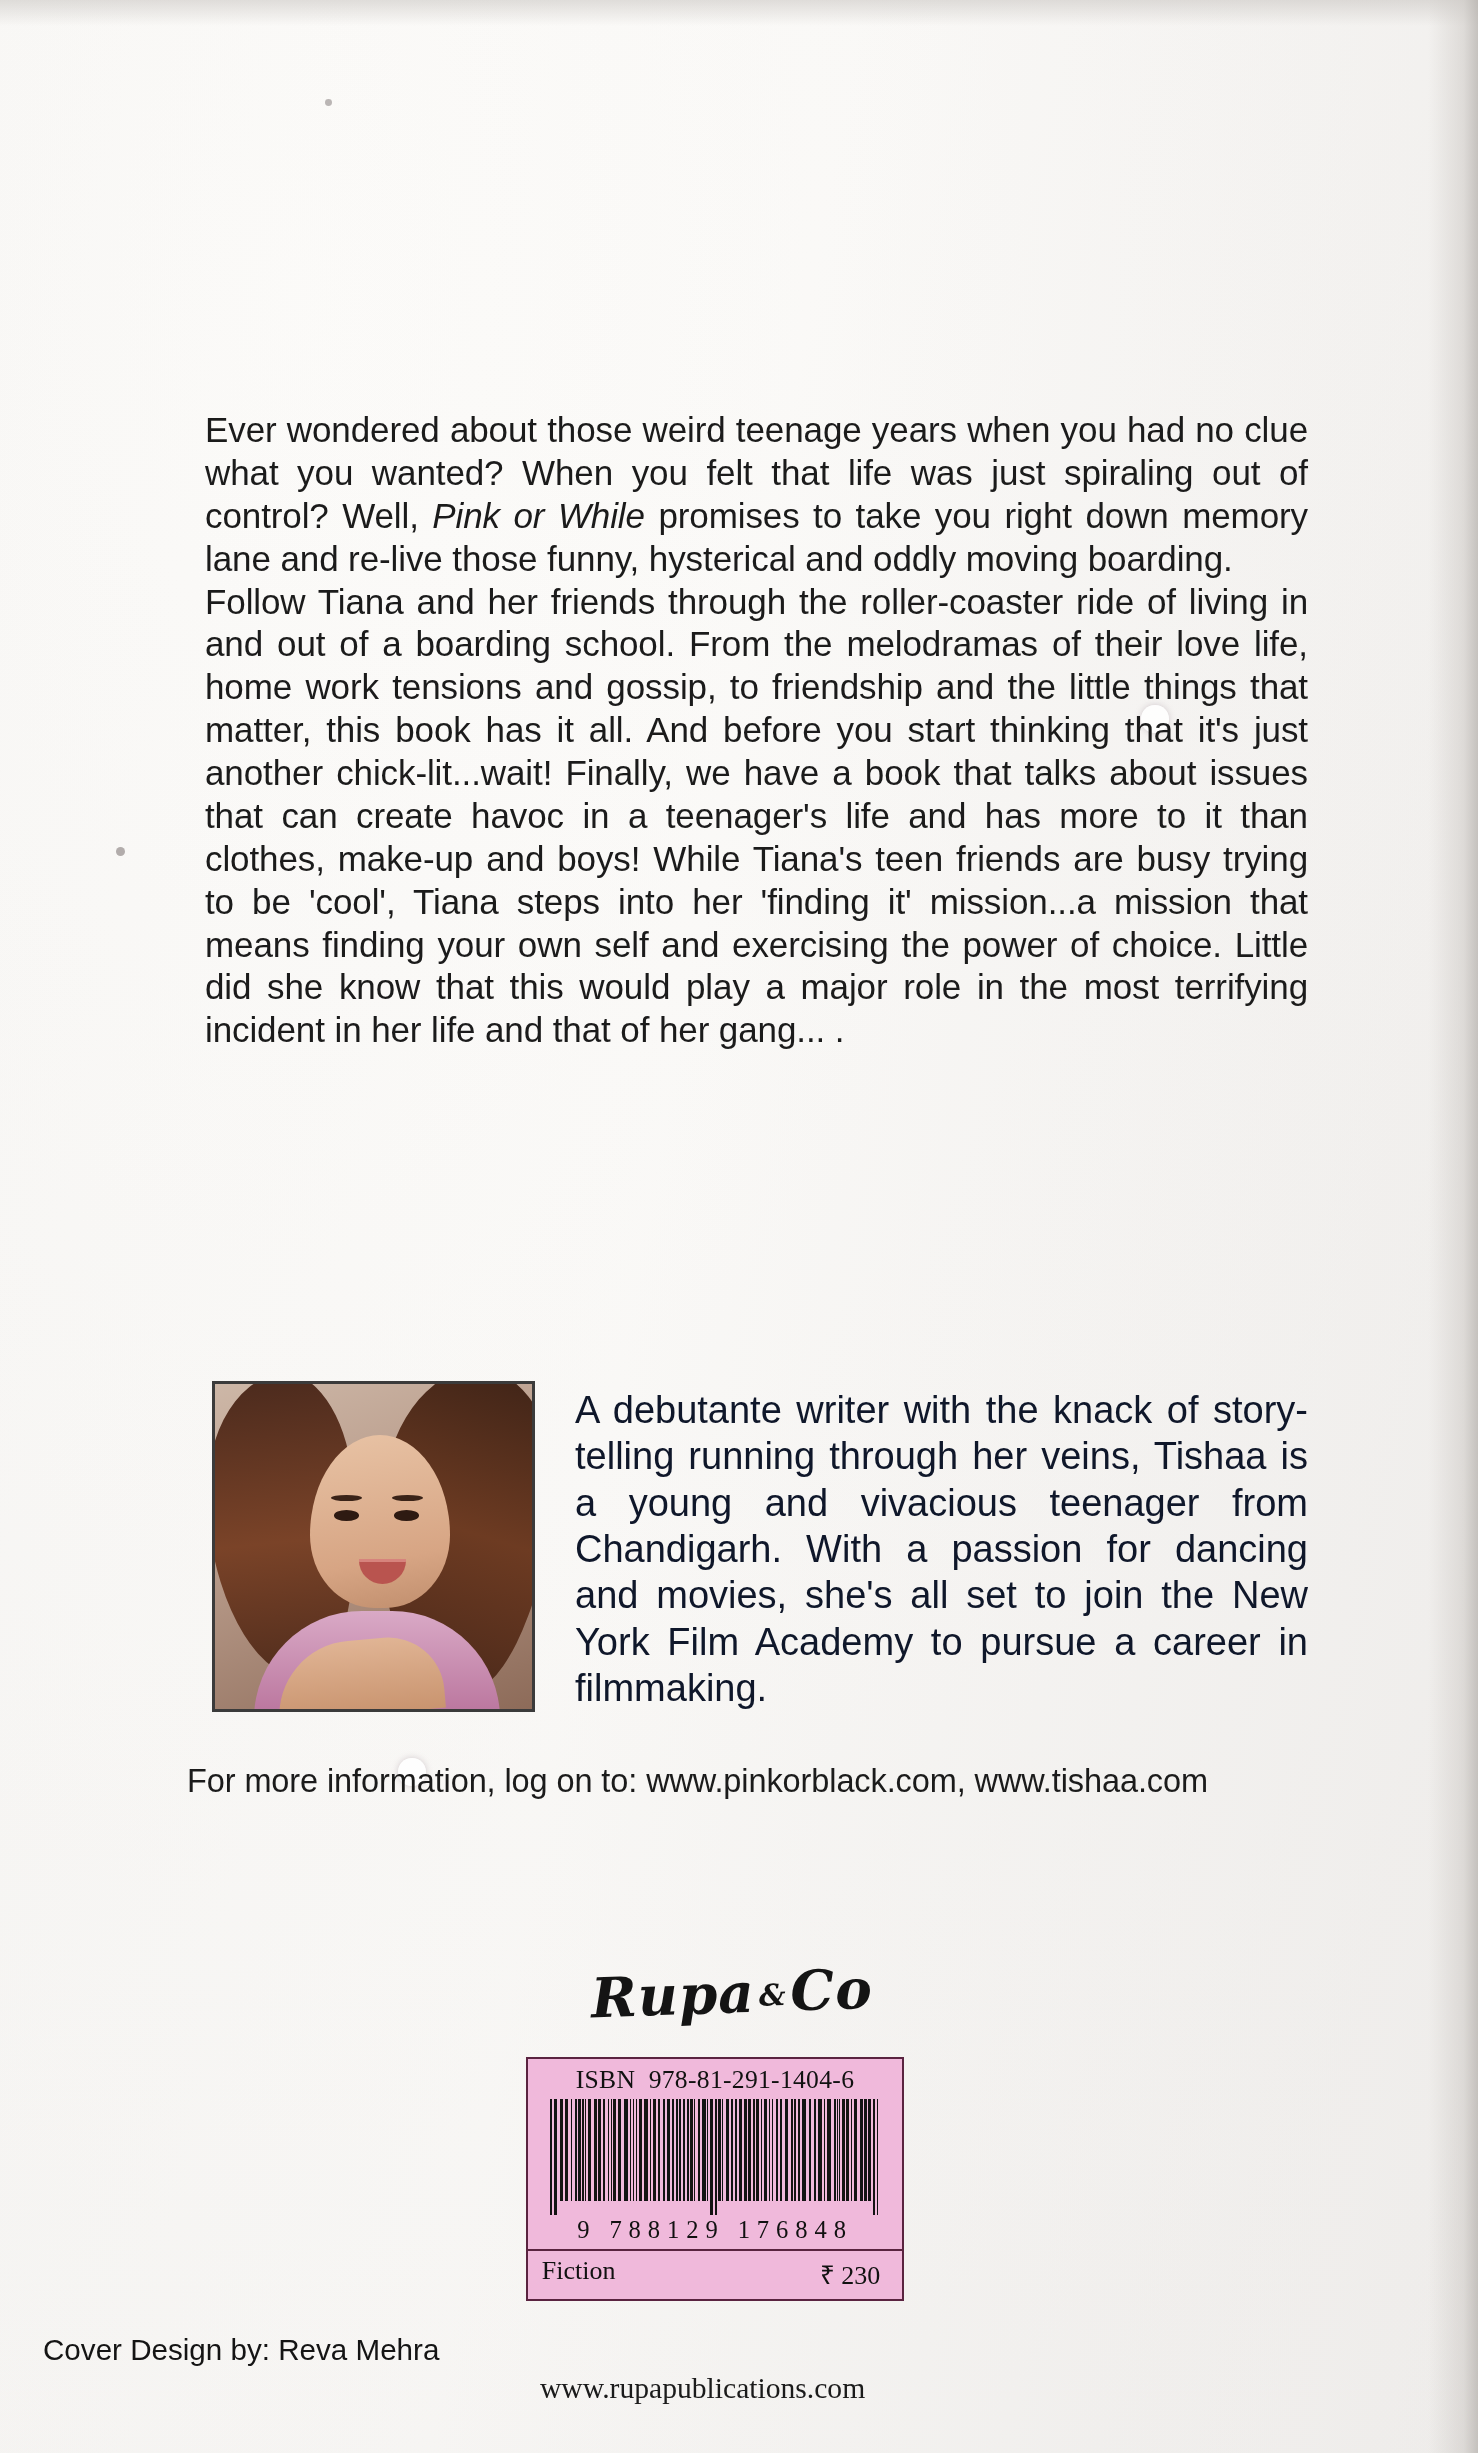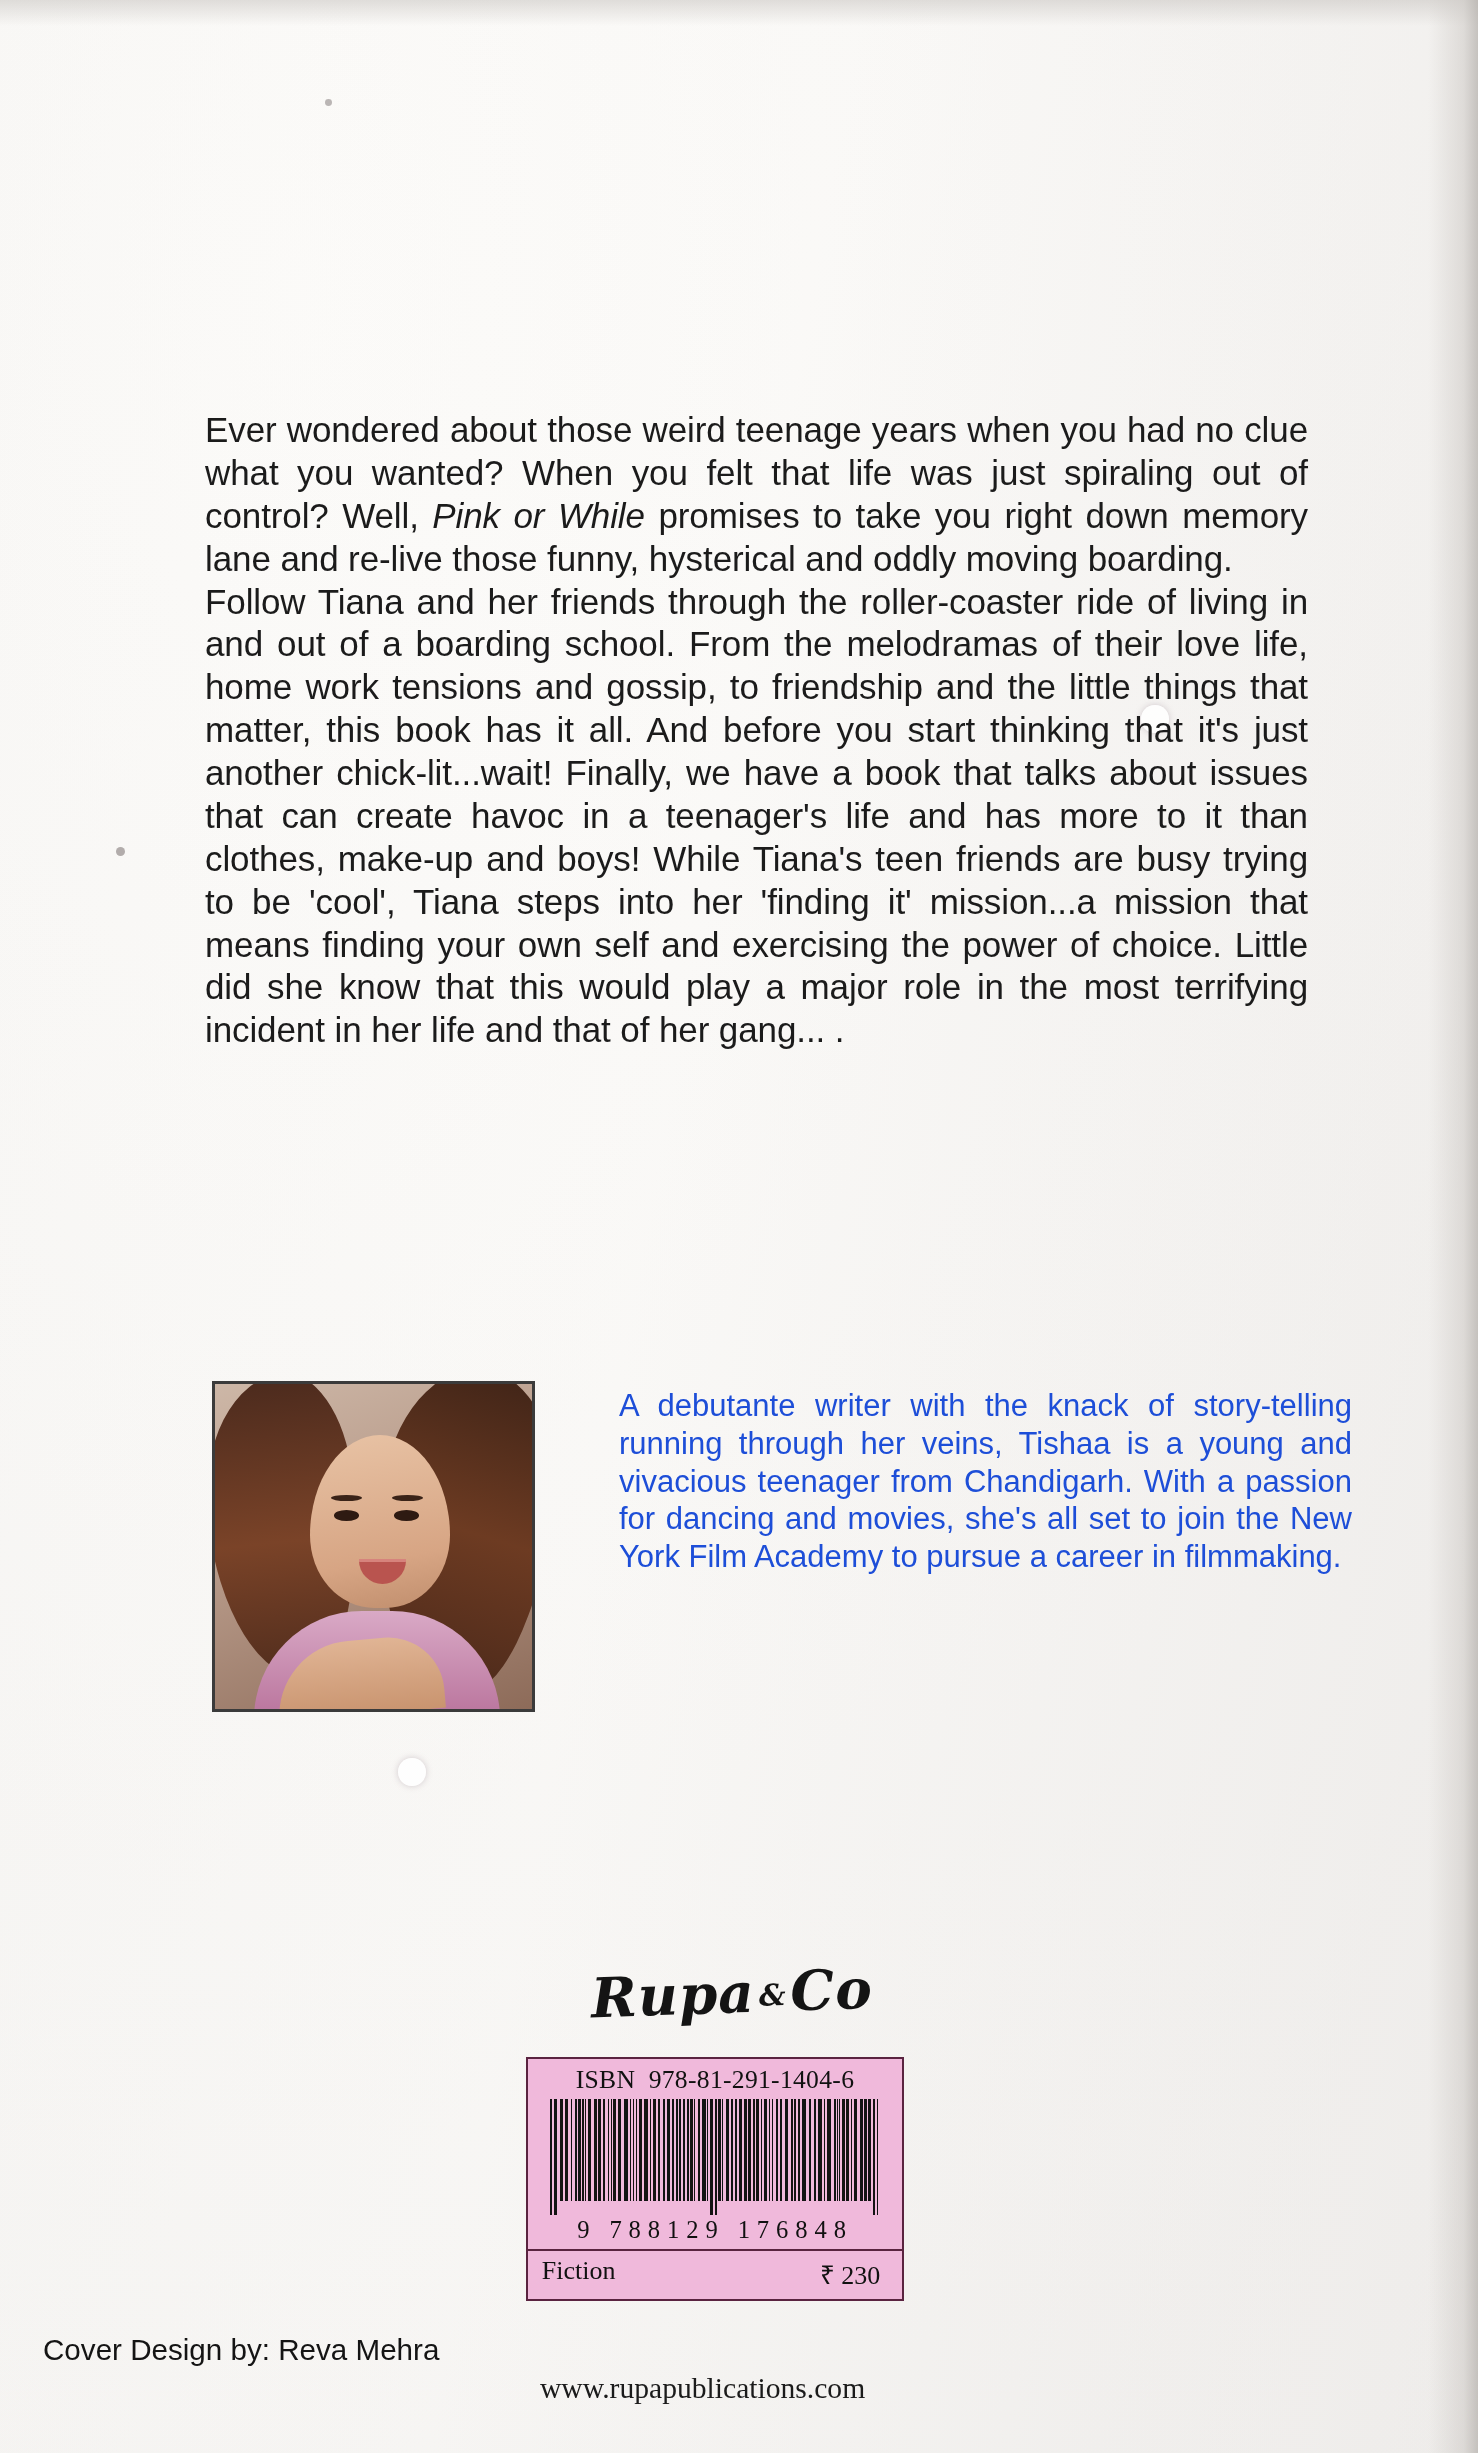--- a/index.html
+++ b/index.html
@@ -151,25 +151,24 @@
     width: 167px; height: 75px;
     background: linear-gradient(180deg,#e0b494 0%, #c9946f 100%);
     border-radius: 79px 59px 0 0;
     transform: rotate(-5deg);
   }
   #author-text {
     position: absolute;
     left: 370px;
     top: 9.9px;
     width: 733px;
-    font-size: 31px;
+    font-size: 38px;
     line-height: 1.22;
-    color: #1d4ed8;
+    color: #0f172a;
     text-align: justify;
-    margin-left: 44px;
   }
 
   #more-info {
     position: absolute;
     left: 187px;
     top: 1763px;
     width: 1123px;
     font-size: 32.5px;
     color: #1b1b1b;
     letter-spacing: -0.1px;
@@ -337,20 +336,21 @@
       <div class="ph-brow r"></div>
       <div class="ph-eye l"></div>
       <div class="ph-eye r"></div>
       <div class="ph-smile"></div>
       <div class="ph-shoulder"></div>
       <div class="ph-arm"></div>
     </div>
     <div id="author-text">A debutante writer with the knack of story-telling running through her veins, Tishaa is a young and vivacious teenager from Chandigarh. With a passion for dancing and movies, she's all set to join the New York Film Academy to pursue a career in filmmaking.</div>
   </div>
 
+  <div id="more-info">For more information, log on to: www.pinkorblack.com, www.tishaa.com</div>
 
   <div id="publisher-logo">
     <span>Rupa</span><span class="amp">&amp;</span><span>Co</span>
   </div>
 
   <div id="barcode-box">
     <div id="isbn-row">
       <span>ISBN</span>&nbsp;&nbsp;<span>978-81-291-1404-6</span>
     </div>
     <div id="barcode-bars">

